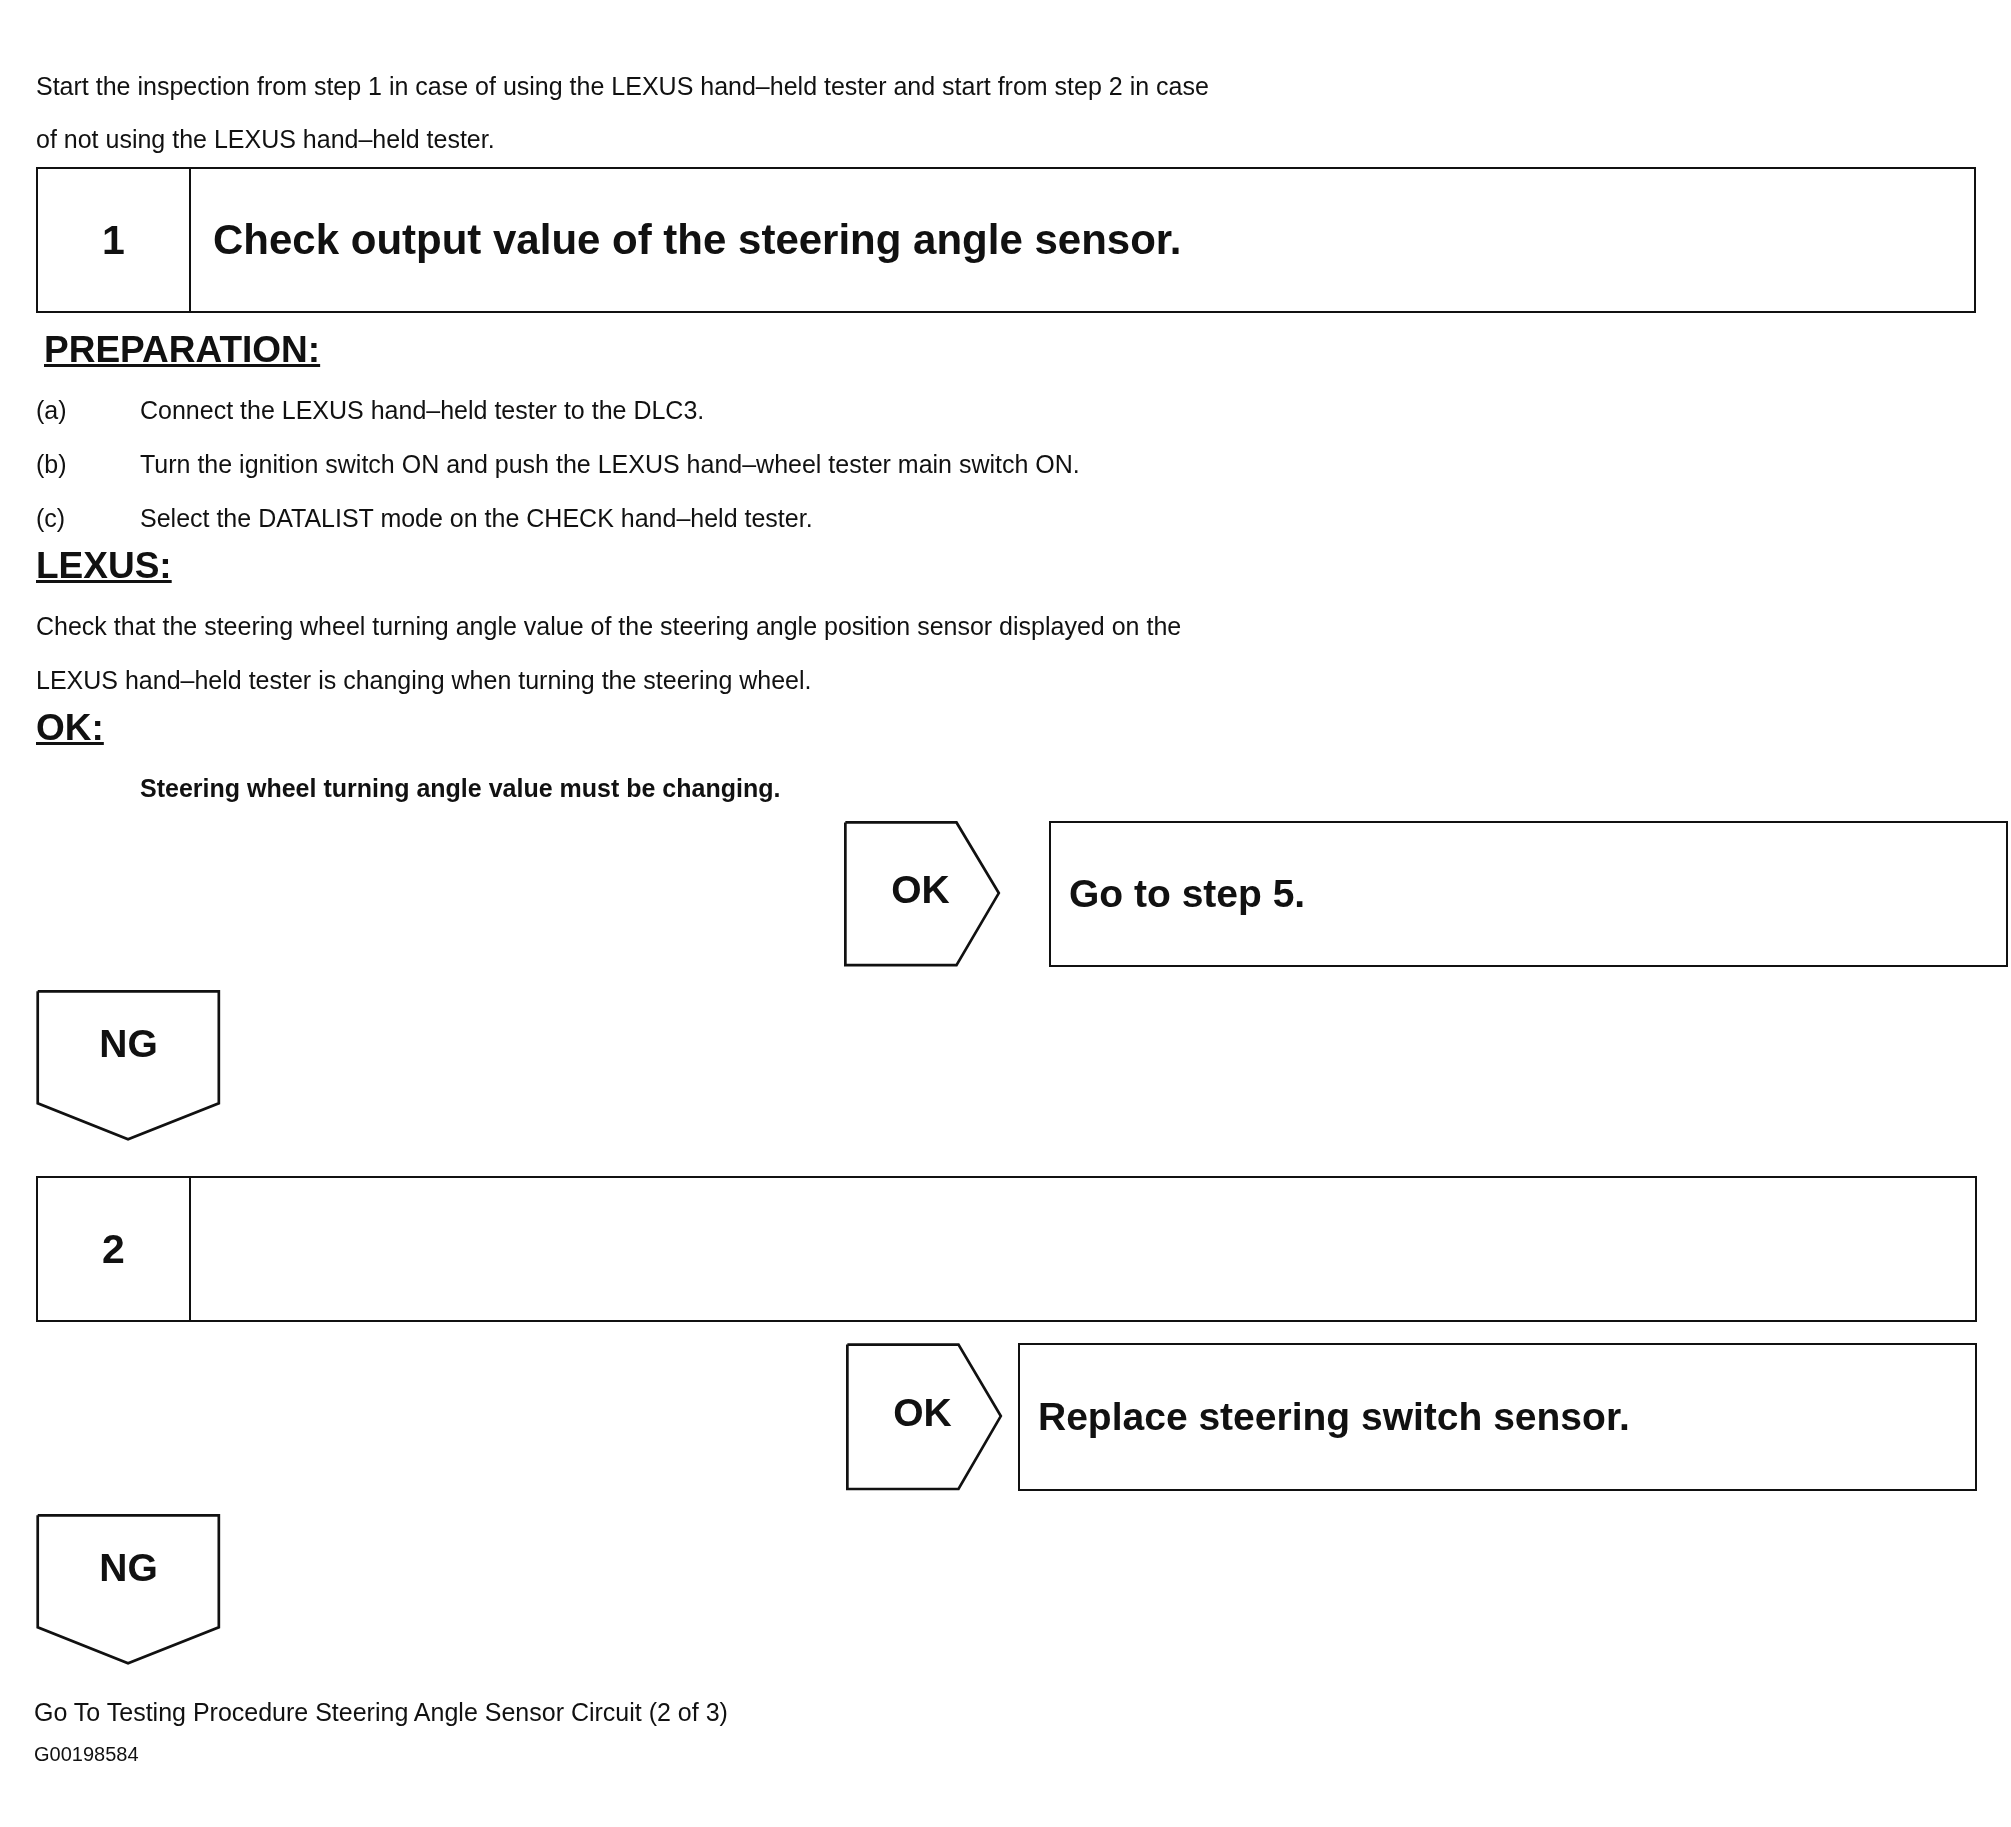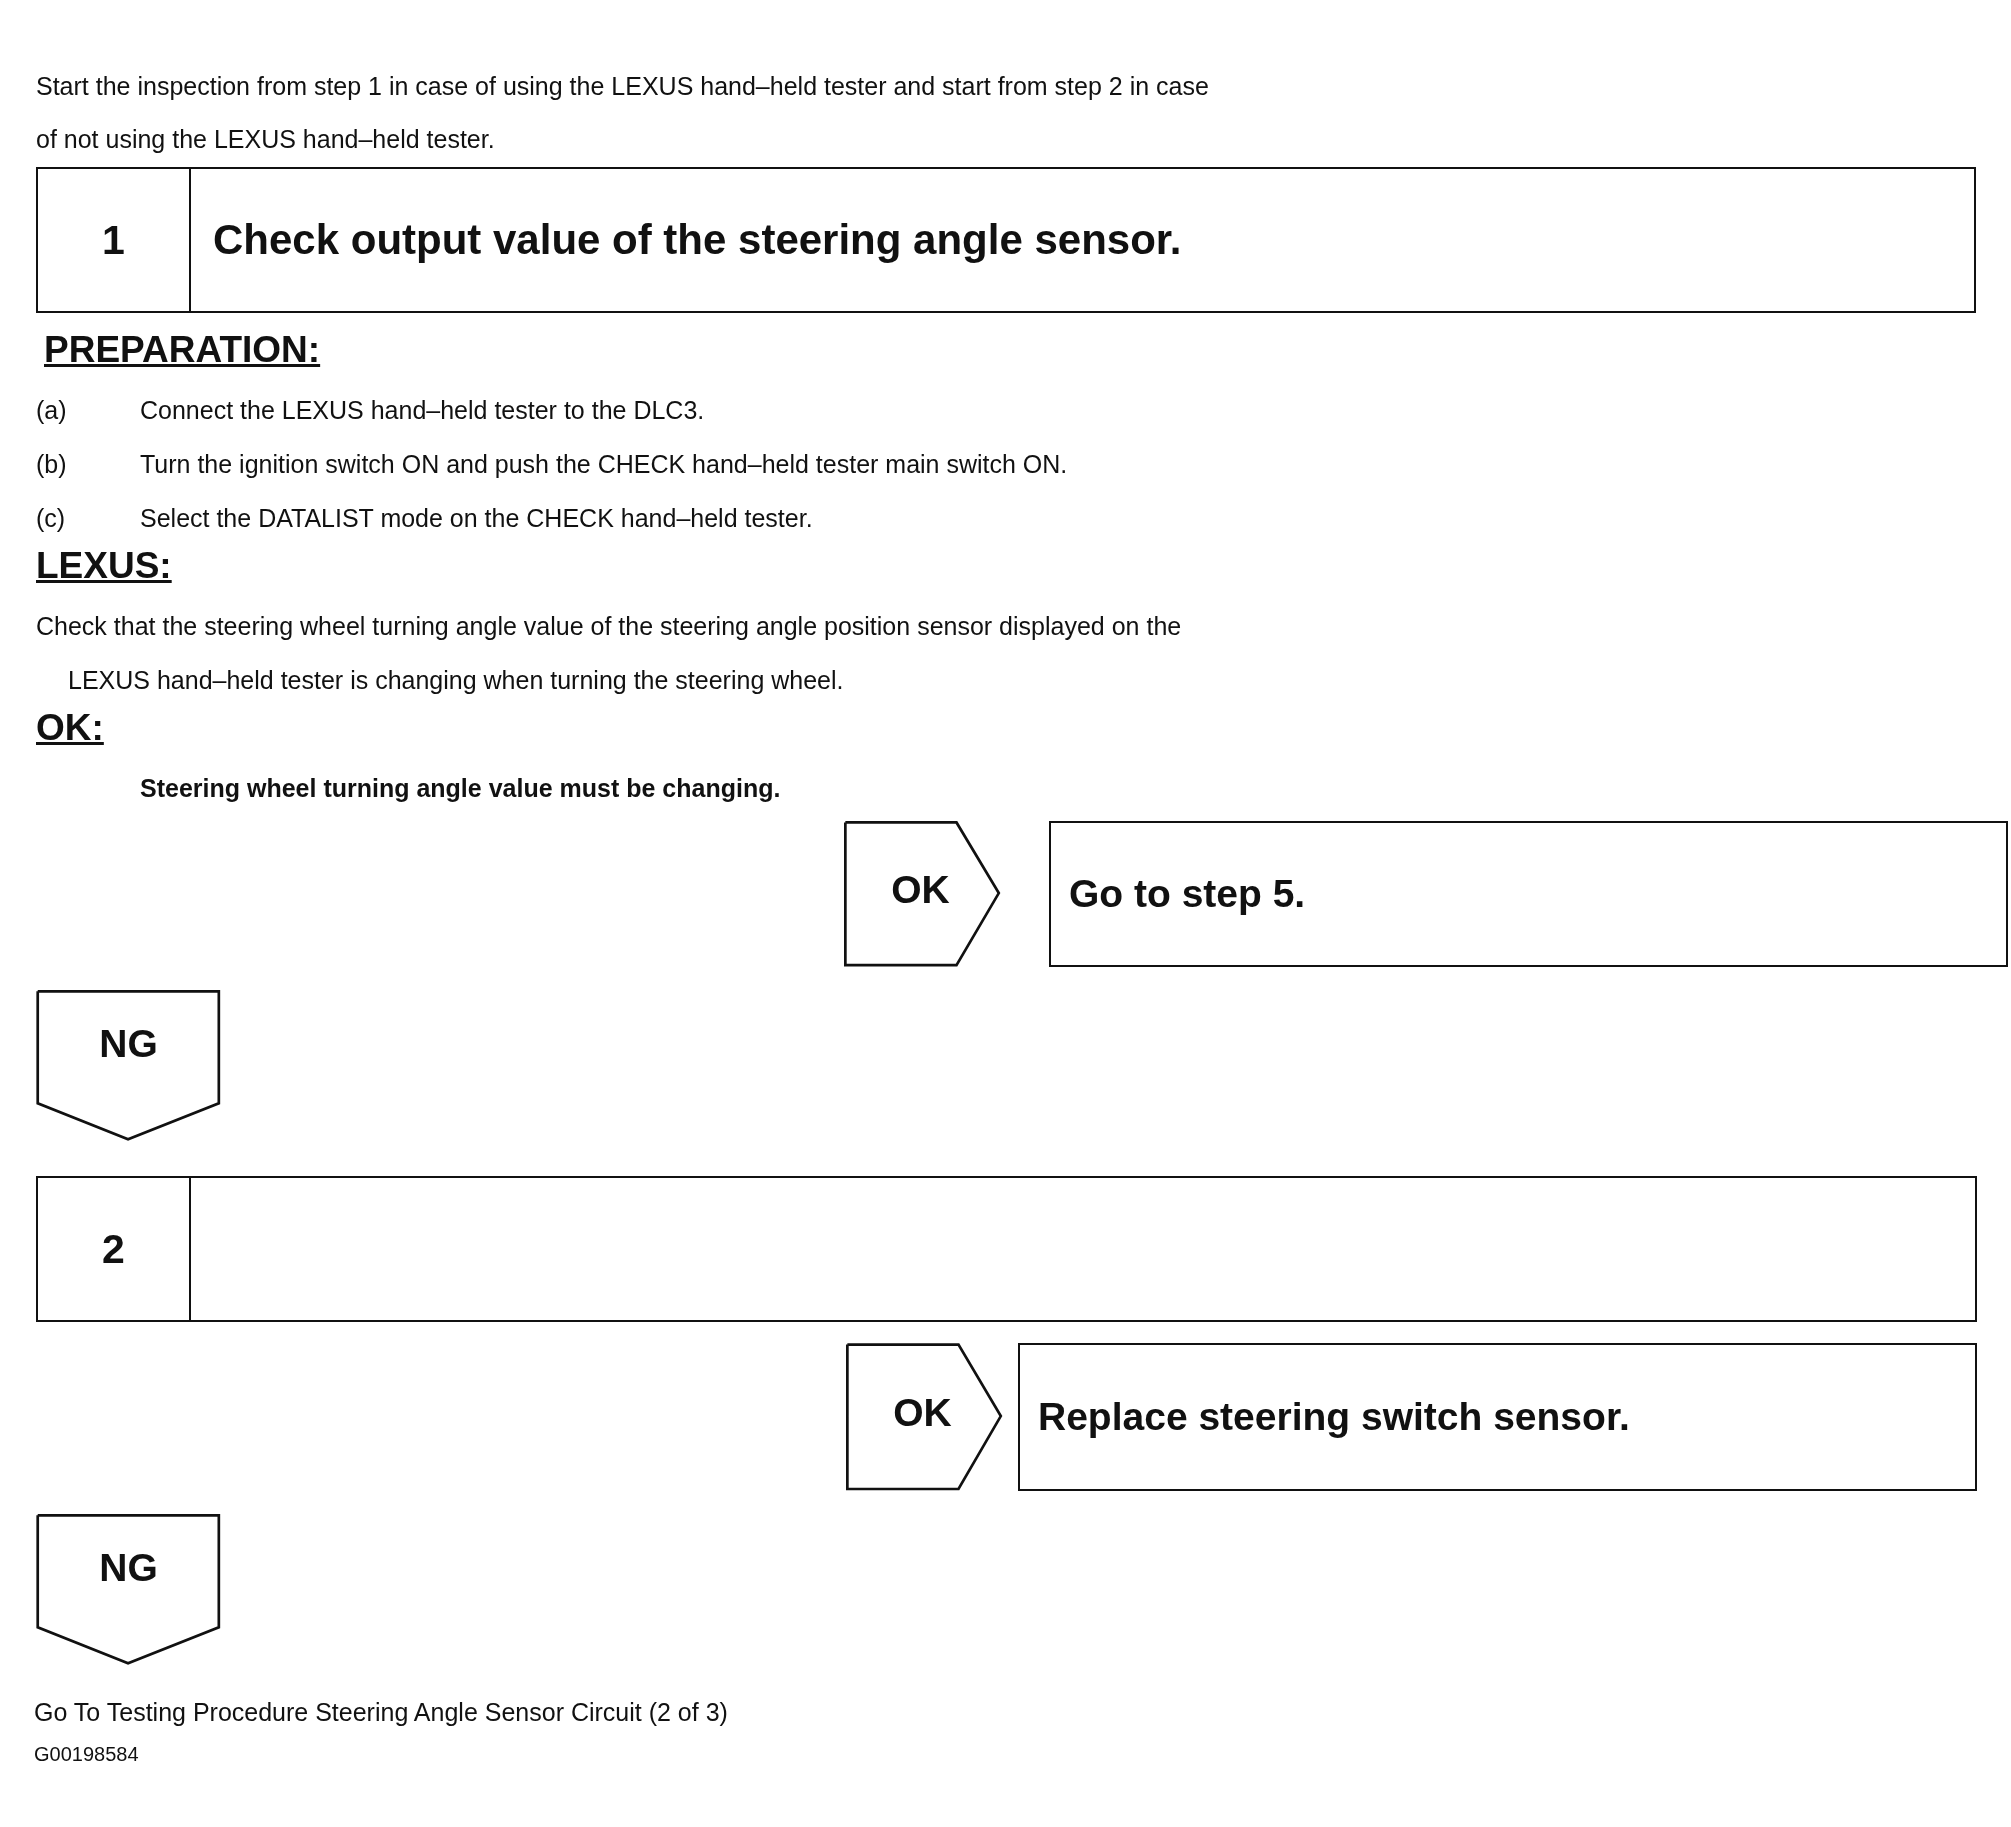--- a/index.html
+++ b/index.html
@@ -23,27 +23,27 @@
 
 <div class="stepbox" style="left:36px;top:167px;width:1940px;height:146px;">
   <div class="stepnum">1</div>
   <div class="steptitle">Check output value of the steering angle sensor.</div>
 </div>
 
 <div class="abs u" style="left:44px;top:329px;">PREPARATION:</div>
 <div class="abs p" style="left:36px;top:383px;">(a)</div>
 <div class="abs p" style="left:140px;top:383px;">Connect the LEXUS hand–held tester to the DLC3.</div>
 <div class="abs p" style="left:36px;top:437px;">(b)</div>
-<div class="abs p" style="left:140px;top:437px;">Turn the ignition switch ON and push the CHECK hand–held tester main switch ON.</div>
+<div class="abs p" style="left:140px;top:437px;">Turn the ignition switch ON and push the LEXUS hand–wheel tester main switch ON.</div>
 <div class="abs p" style="left:36px;top:491px;">(c)</div>
 <div class="abs p" style="left:140px;top:491px;">Select the DATALIST mode on the CHECK hand–held tester.</div>
 
 <div class="abs u" style="left:36px;top:545px;">LEXUS:</div>
 <div class="abs p" style="left:36px;top:599px;">Check that the steering wheel turning angle value of the steering angle position sensor displayed on the</div>
-<div class="abs p" style="left:36px;top:653px;margin-left:32px;">LEXUS hand–held tester is changing when turning the steering wheel.</div>
+<div class="abs p" style="left:36px;top:653px;">LEXUS hand–held tester is changing when turning the steering wheel.</div>
 <div class="abs u" style="left:36px;top:707px;">OK:</div>
 <div class="abs p b" style="left:140px;top:761px;">Steering wheel turning angle value must be changing.</div>
 
 <svg style="left:844px;top:821px;" width="162" height="146" viewBox="0 0 180 162">
   <polyline points="1.5,1.5 125,1.5 172,80 125,160 1.5,160 1.5,1.5" fill="none" stroke="#111" stroke-width="3"></polyline>
 </svg>
 <div class="lbl" style="left:862px;top:868px;width:117px;">OK</div>
 <div class="resbox" style="left:1017px;top:821px;width:959px;height:146px;margin-left:32px;">Go to step 5.</div>
 
 <svg style="left:36px;top:990px;" width="185" height="151" viewBox="0 0 205 168">

